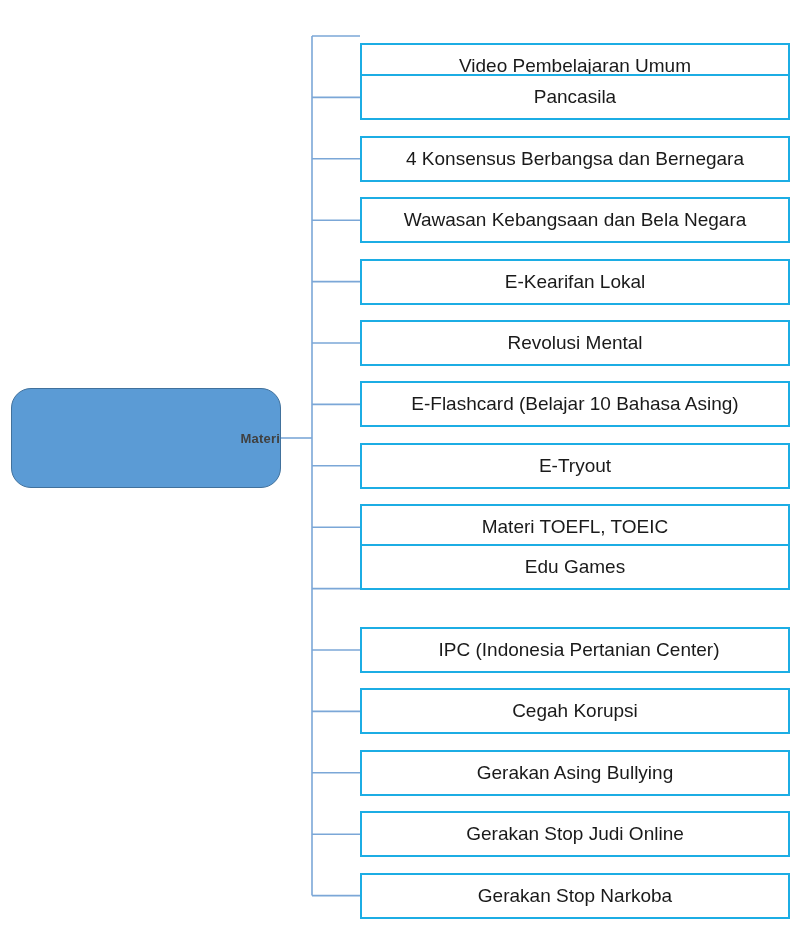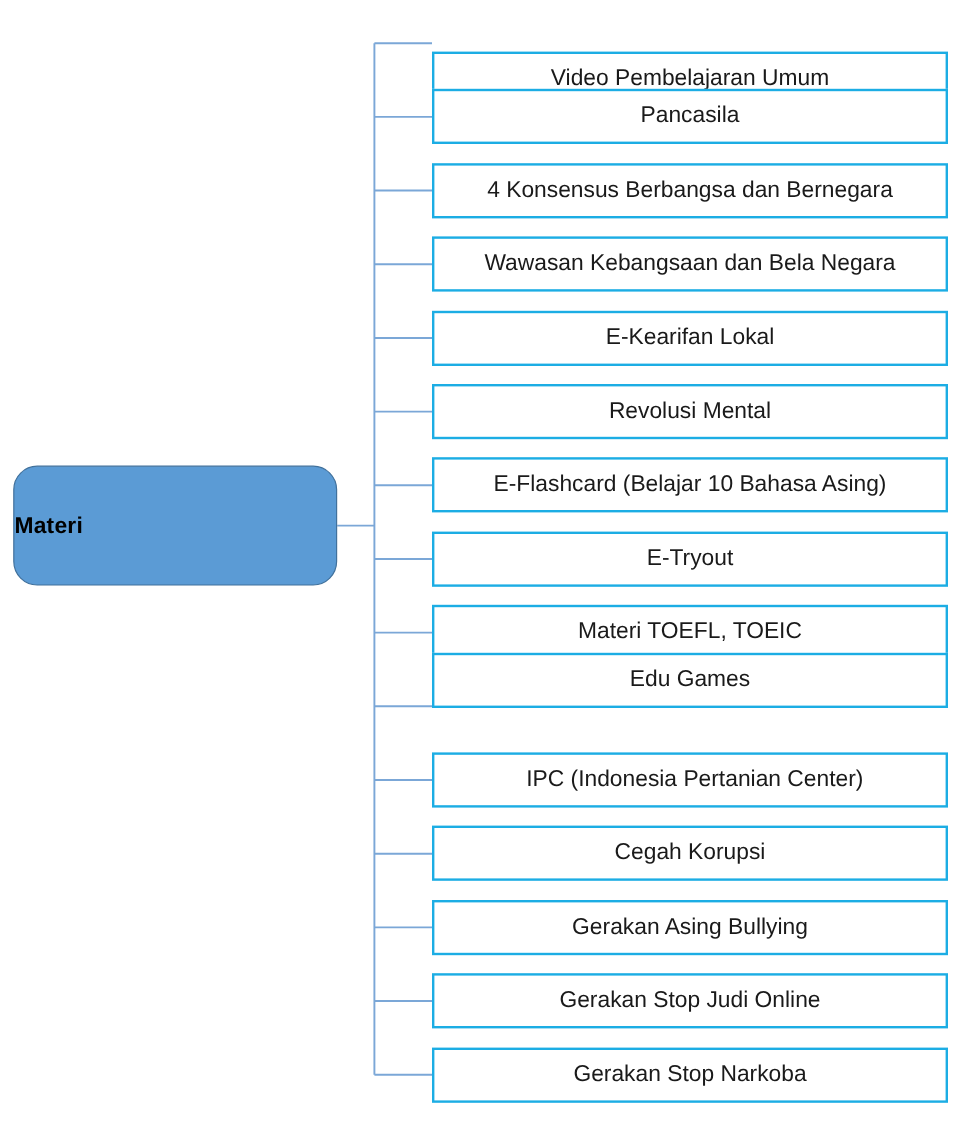--- a/index.html
+++ b/index.html
@@ -27,25 +27,25 @@
     left: 11px;
     top: 388px;
     width: 270px;
     height: 100px;
     box-sizing: border-box;
     background: #5B9BD5;
     border: 1px solid #41719C;
     border-radius: 20px;
     display: flex;
     align-items: center;
-    justify-content: flex-start;
+    justify-content: flex-end;
     text-align: center;
-    color: #000000;
+    color: #404040;
     font-weight: bold;
-    font-size: 19px;
+    font-size: 13px;
     line-height: 27px;
     letter-spacing: 0.2px;
   }
   .root-node .root-line {
     display: block;
     white-space: nowrap;
   }
 
   
   .connectors {

